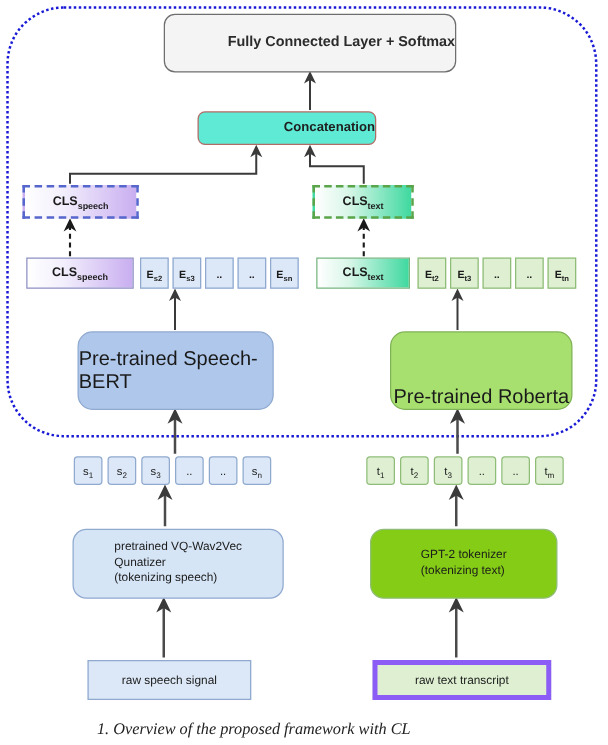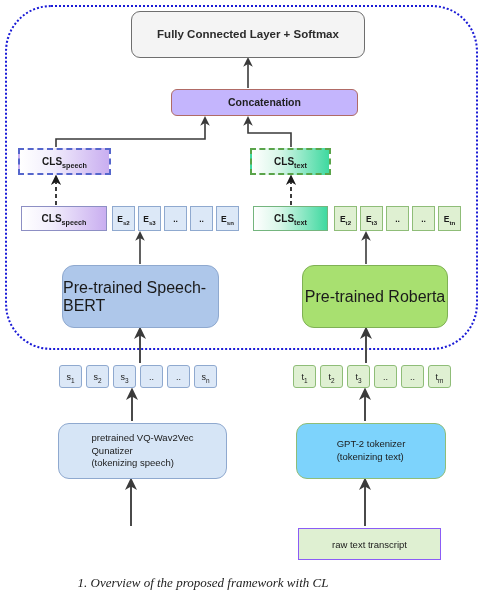--- a/index.html
+++ b/index.html
@@ -16,33 +16,33 @@
     left:5px;top:5px;width:473px;height:345px;
     border:2px dotted #1a1ad6;
     border-radius:46px;
     box-sizing:border-box;
     pointer-events:none;
   }
 
   
   .box{
     position:absolute;box-sizing:border-box;
-    display:flex;align-items:center;justify-content:center;
+    display:flex;align-items:center;justify-content:flex-end;
     text-align:center;line-height:1.25;
     border:1px solid #7b7b7b;
   }
 
   .fc-box{
     left:131px;top:11px;width:234px;height:47px;
     background:#f4f4f4;border:1px solid #6e6e6e;border-radius:9px;
     font-size:11.5px;font-weight:bold;color:#2b2b2b;
   }
   .concat-box{
-    left:171px;top:89px;width:187px;height:27px;
-    background:#c4b5fd;border:1px solid #b06b66;border-radius:6px;
+    left:158px;top:89px;width:143px;height:27px;
+    background:#5eead4;border:1px solid #b06b66;border-radius:6px;
     font-size:10.5px;font-weight:bold;color:#1f1f1f;
   }
 
   
   .cls-dash{
     position:absolute;box-sizing:border-box;
     display:flex;align-items:center;justify-content:center;
     font-size:10px;font-weight:bold;
   }
   .cls-dash-speech{
@@ -82,49 +82,49 @@
   .emb.sp{background:#dce8f7;border:1px solid #8fa9cf;}
   .emb.tx{background:#dff0d2;border:1px solid #8fbd78;}
 
   
   .enc{
     position:absolute;box-sizing:border-box;
     display:flex;align-items:center;justify-content:center;
     border-radius:12px;font-size:16px;top:265px;height:63px;
   }
   .enc-speech{left:62px;width:157px;background:#aec7ea;border:1px solid #8fa9cf;}
-  .enc-text{left:302px;width:146px;background:#a8e070;border:1px solid #7fb155;}
+  .enc-text{left:312px;width:146px;background:#a8e070;border:1px solid #7fb155;align-items:flex-end;}
 
   
   .tok{
     position:absolute;box-sizing:border-box;top:365px;height:23px;width:23px;
     display:flex;align-items:center;justify-content:center;
     font-size:9px;border-radius:3px;
   }
   .tok.sp{background:#dce8f7;border:1px solid #8fa9cf;}
   .tok.tx{background:#dff0d2;border:1px solid #8fbd78;}
 
   
   .tknz{
     position:absolute;box-sizing:border-box;
     display:flex;align-items:center;justify-content:center;
     border-radius:11px;font-size:9.5px;top:423px;height:56px;
     line-height:1.35;white-space:pre-line;
   }
   .tknz-speech{left:58px;width:169px;background:#d6e5f6;border:1px solid #8fa9cf;}
-  .tknz-text{left:296px;width:150px;background:#7dd3fc;border:1px solid #8fbd78;}
+  .tknz-text{left:296px;width:150px;background:#84cc16;border:1px solid #8fbd78;}
 
   
   .raw{
     position:absolute;box-sizing:border-box;
     display:flex;align-items:center;justify-content:center;
     font-size:9.5px;top:528px;height:32px;
   }
   .raw-speech{left:70px;width:131px;background:#dce8f7;border:1px solid #8fa9cf;}
-  .raw-text{left:298px;width:143px;background:#dff0d2;border:1px solid #8b5cf6;}
+  .raw-text{left:298px;width:143px;background:#dff0d2;border:4px solid #8b5cf6;}
 
   
   #wires{position:absolute;left:0;top:0;width:486px;height:596px;pointer-events:none;}
 
   
   sub{font-size:0.72em;line-height:0;}
 
   
   .caption{
     position:absolute;left:0;top:575px;width:406px;height:21px;
@@ -279,19 +279,22 @@
   <div class="tknz tknz-speech">
     <span>pretrained VQ-Wav2Vec
 Qunatizer
 (tokenizing speech)</span>
   </div>
   <div class="tknz tknz-text">
     <span>GPT-2 tokenizer
 (tokenizing text)</span>
   </div>
 
+  <div class="raw raw-speech">
+    <span>raw speech signal</span>
+  </div>
   <div class="raw raw-text">
     <span>raw text transcript</span>
   </div>
 
   <div class="caption">1.  Overview of the proposed framework with CL</div>
 
 </div>
 
 </body></html>

